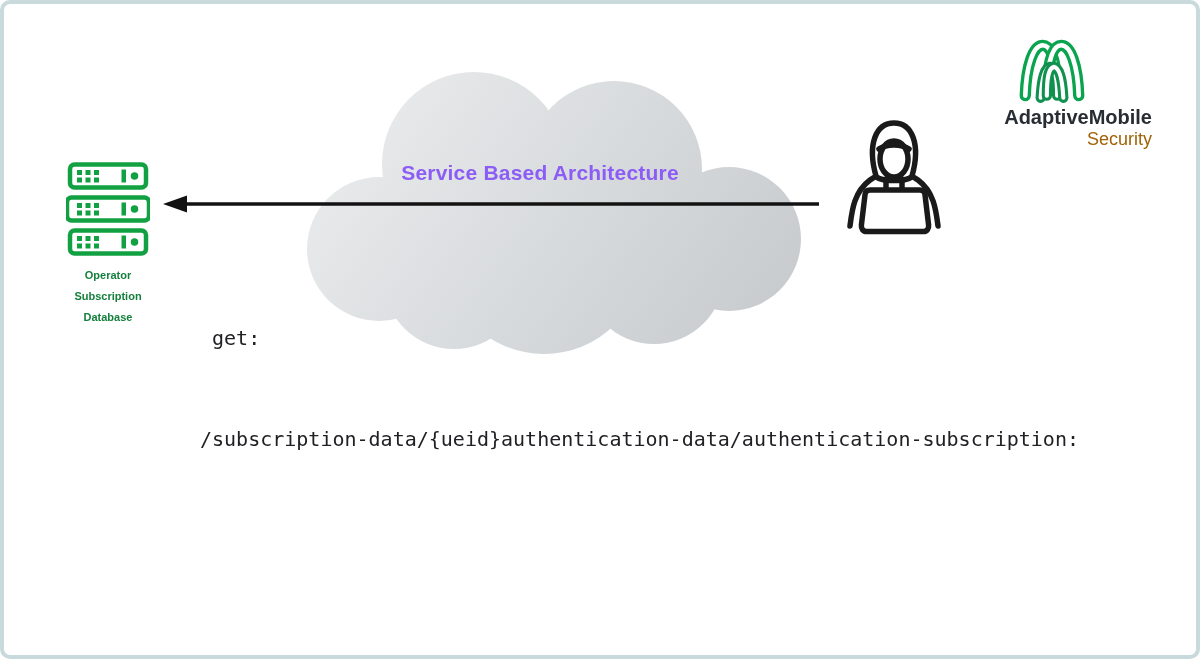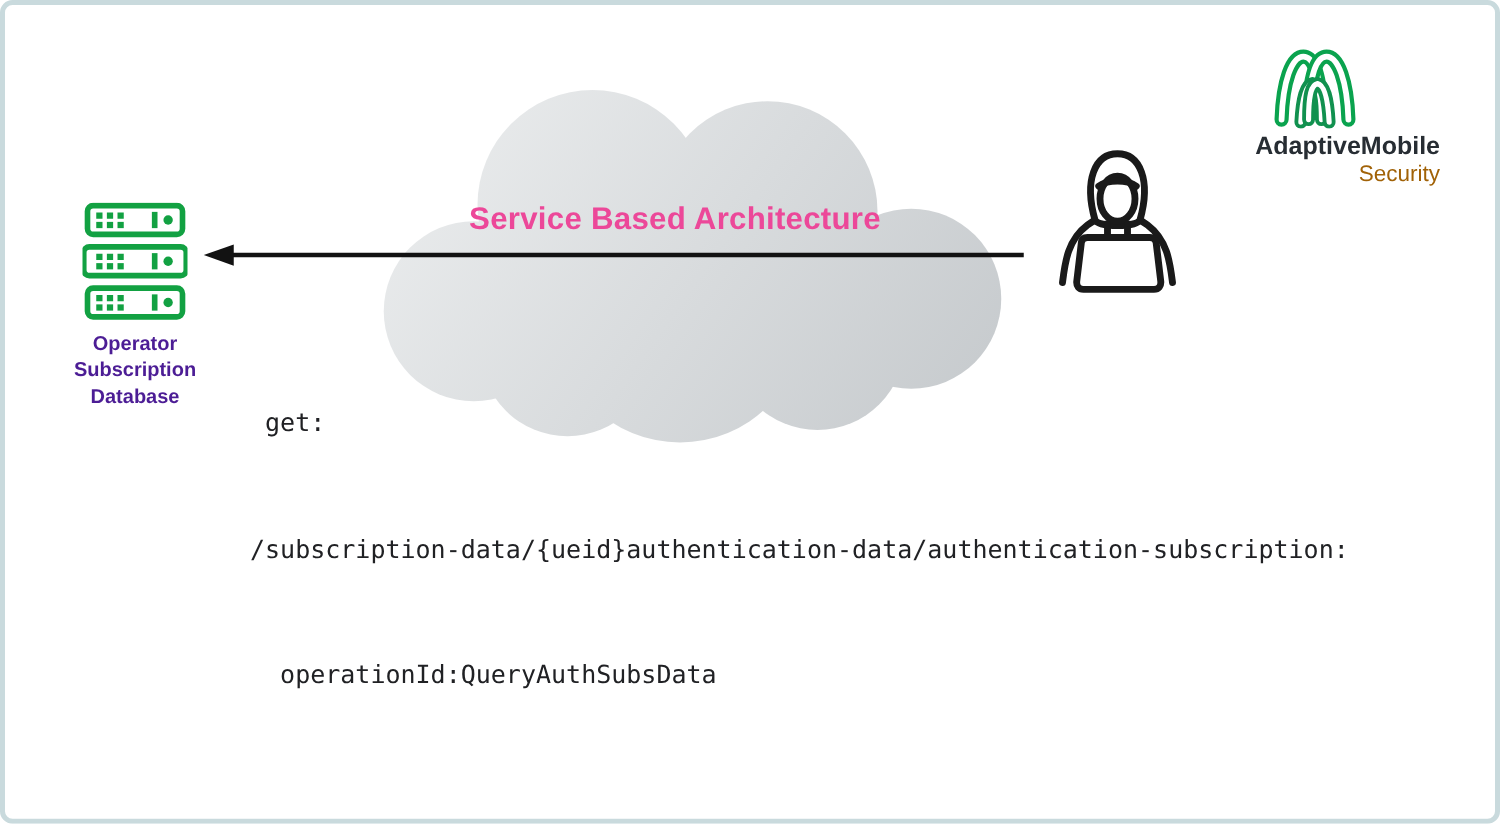--- a/index.html
+++ b/index.html
@@ -6,29 +6,29 @@
   .canvas{
     position:relative;width:1200px;height:659px;background:#ffffff;
     border:4px solid #c9dadd;border-radius:10px;box-sizing:border-box;
     overflow:hidden;font-family:"Liberation Sans",sans-serif;
   }
   .abs{position:absolute;}
   
   .cloud{left:298px;top:60px;z-index:1;}
   .cloud-label{
     left:336px;top:157px;width:400px;text-align:center;z-index:3;
-    font-size:25px;font-weight:bold;color:#ec4899;letter-spacing:.2px;
+    font-size:21px;font-weight:bold;color:#8b5cf6;letter-spacing:.2px;
   }
   
   .arrow{left:150px;top:185px;z-index:2;}
   
   .db-icon{left:62px;top:158px;z-index:4;}
   .db-label{
     left:24px;top:261px;width:160px;text-align:center;z-index:4;
-    color:#4c1d95;font-weight:bold;font-size:16px;line-height:21px;white-space:pre-line;
+    color:#15803d;font-weight:bold;font-size:11px;line-height:21px;white-space:pre-line;
   }
   
   .hacker{left:830px;top:112px;z-index:4;}
   
   .brand{left:948px;top:35px;width:200px;text-align:right;z-index:4;}
   .brand-logo{display:block;margin:0 auto;}
   .brand-name{font-size:20px;font-weight:bold;color:#272d33;line-height:23px;margin-top:3px;}
   .brand-sub{font-size:18px;font-weight:normal;color:#a16207;line-height:21px;}
   
   .code{
@@ -140,21 +140,20 @@
         <path d="M 46,57 C 45,38 42,28 37,27 C 32,28 30,36 30,55" stroke="#ffffff" stroke-width="4"></path>
       </g>
     </svg>
     <div class="brand-name">AdaptiveMobile</div>
     <div class="brand-sub">Security</div>
   </div>
 
   <div class="abs code">
     <div class="code-line"><span> get:</span><span class="red"></span></div>
     <div class="code-line"><span>/subscription-data/{ueid}authentication-data/authentication-subscription:</span><span class="red"></span></div>
-    <div class="code-line"><span>  operationId:QueryAuthSubsData</span><span class="red"></span></div>
     
     
     
     
     
     
   </div>
 
 </div>
 

